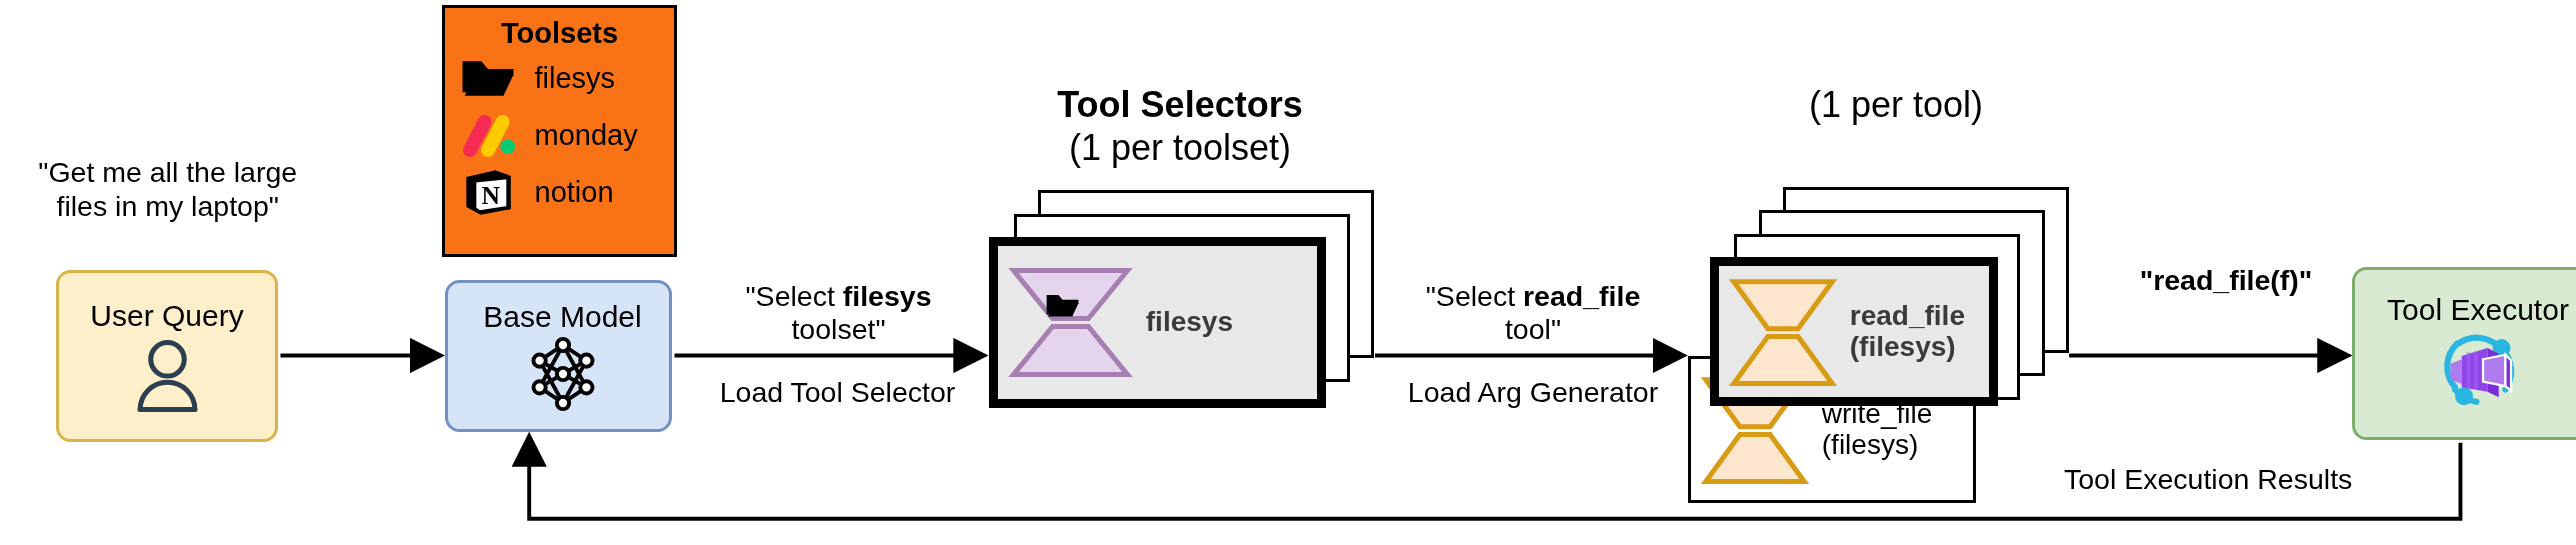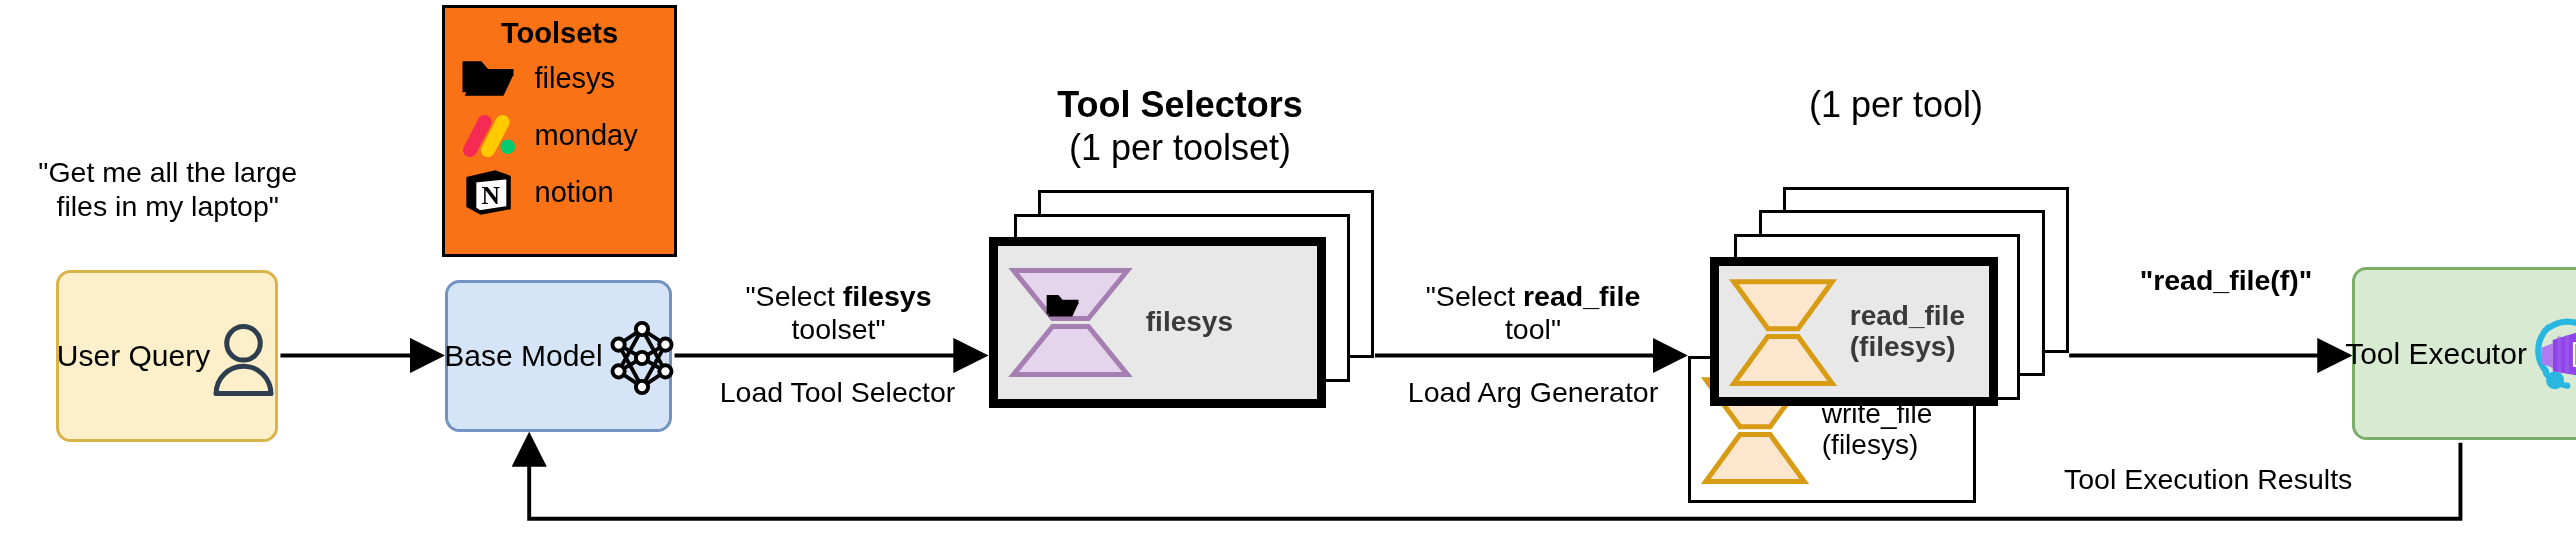--- a/index.html
+++ b/index.html
@@ -1,20 +1,20 @@
 <!DOCTYPE html>
 <html style="font-size:9px"><head>
 <meta charset="utf-8">
 <style>
   html,body{margin:0;padding:0;background:#ffffff;}
   body{font-family:"Liberation Sans", sans-serif;}
   #canvas{position:relative;width:2576px;height:545px;background:#ffffff;overflow:hidden;}
   .abs{position:absolute;}
   .ctr{display:flex;align-items:center;justify-content:center;text-align:center;}
-  .col{flex-direction:row;}
+  .col{flex-direction:column;}
 
   
   .node{border-radius:14.5px;box-sizing:border-box;}
   .node .title{font-size:30px;color:#000;line-height:1.05;white-space:nowrap;}
 
   #user-query{left:56px;top:270px;width:222px;height:172px;
       background:#FCEFC9;border:3.4px solid #D9B44A;}
   #base-model{left:445px;top:280px;width:227px;height:152px;
       background:#D6E4F7;border:3.4px solid #7392C0;padding-left:8px;}
   #tool-executor{left:2352px;top:267px;width:252px;height:173px;

